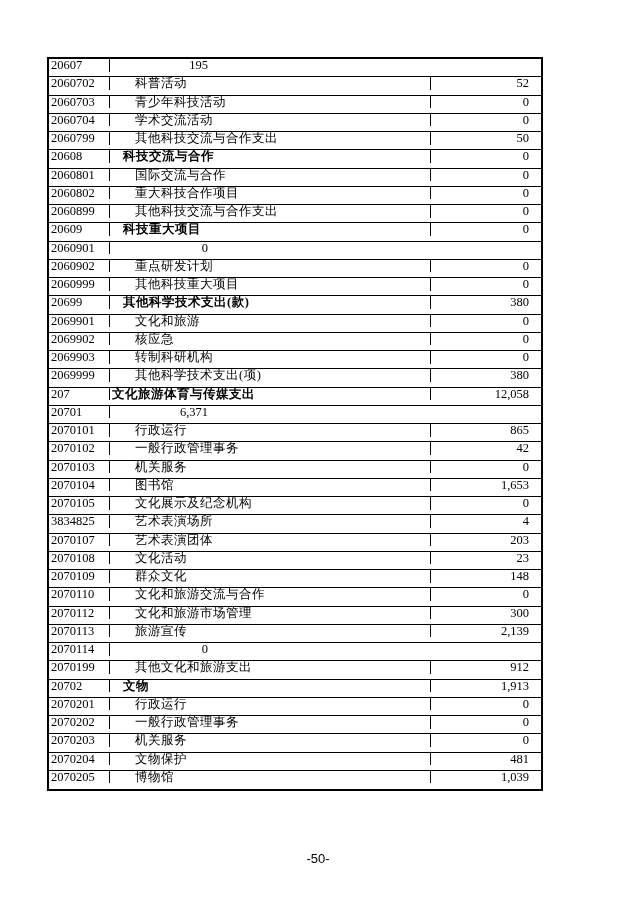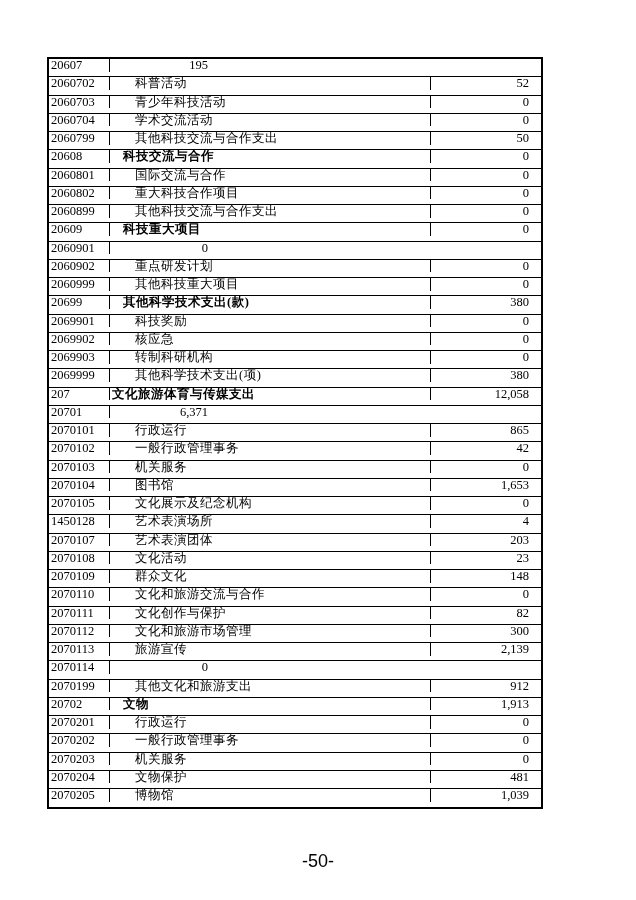--- a/index.html
+++ b/index.html
@@ -64,21 +64,21 @@
   .name.lvl2 { padding-left: 13px; }
   .name.lvl3 { padding-left: 25px; }
   .name.bold { font-weight: 700; }
   .page-footer {
     position: absolute;
     top: 851px;
     left: 0;
     width: 100%;
     text-align: center;
     font-family: "Liberation Sans", "DejaVu Sans", sans-serif;
-    font-size: 18px;
+    font-size: 13px;
     color: #000000;
   }
 </style>
 </head>
 <body>
 
 <div class="page">
   <div class="budget-table">
       <div class="row">
         <div class="cell code">20607</div>
@@ -143,21 +143,21 @@
         <div class="cell name lvl3">其他科技重大项目</div>
         <div class="cell value">0</div>
       </div>
       <div class="row">
         <div class="cell code">20699</div>
         <div class="cell name lvl2 bold">其他科学技术支出(款)</div>
         <div class="cell value">380</div>
       </div>
       <div class="row">
         <div class="cell code">2069901</div>
-        <div class="cell name lvl3">科技奖励</div>
+        <div class="cell name lvl3">文化和旅游</div>
         <div class="cell value">0</div>
       </div>
       <div class="row">
         <div class="cell code">2069902</div>
         <div class="cell name lvl3">核应急</div>
         <div class="cell value">0</div>
       </div>
       <div class="row">
         <div class="cell code">2069903</div>
         <div class="cell name lvl3">转制科研机构</div>
@@ -196,21 +196,21 @@
         <div class="cell code">2070104</div>
         <div class="cell name lvl3">图书馆</div>
         <div class="cell value">1,653</div>
       </div>
       <div class="row">
         <div class="cell code">2070105</div>
         <div class="cell name lvl3">文化展示及纪念机构</div>
         <div class="cell value">0</div>
       </div>
       <div class="row">
-        <div class="cell code">1450128</div>
+        <div class="cell code">3834825</div>
         <div class="cell name lvl3">艺术表演场所</div>
         <div class="cell value">4</div>
       </div>
       <div class="row">
         <div class="cell code">2070107</div>
         <div class="cell name lvl3">艺术表演团体</div>
         <div class="cell value">203</div>
       </div>
       <div class="row">
         <div class="cell code">2070108</div>
@@ -219,25 +219,20 @@
       </div>
       <div class="row">
         <div class="cell code">2070109</div>
         <div class="cell name lvl3">群众文化</div>
         <div class="cell value">148</div>
       </div>
       <div class="row">
         <div class="cell code">2070110</div>
         <div class="cell name lvl3">文化和旅游交流与合作</div>
         <div class="cell value">0</div>
-      </div>
-      <div class="row">
-        <div class="cell code">2070111</div>
-        <div class="cell name lvl3">文化创作与保护</div>
-        <div class="cell value">82</div>
       </div>
       <div class="row">
         <div class="cell code">2070112</div>
         <div class="cell name lvl3">文化和旅游市场管理</div>
         <div class="cell value">300</div>
       </div>
       <div class="row">
         <div class="cell code">2070113</div>
         <div class="cell name lvl3">旅游宣传</div>
         <div class="cell value">2,139</div>

